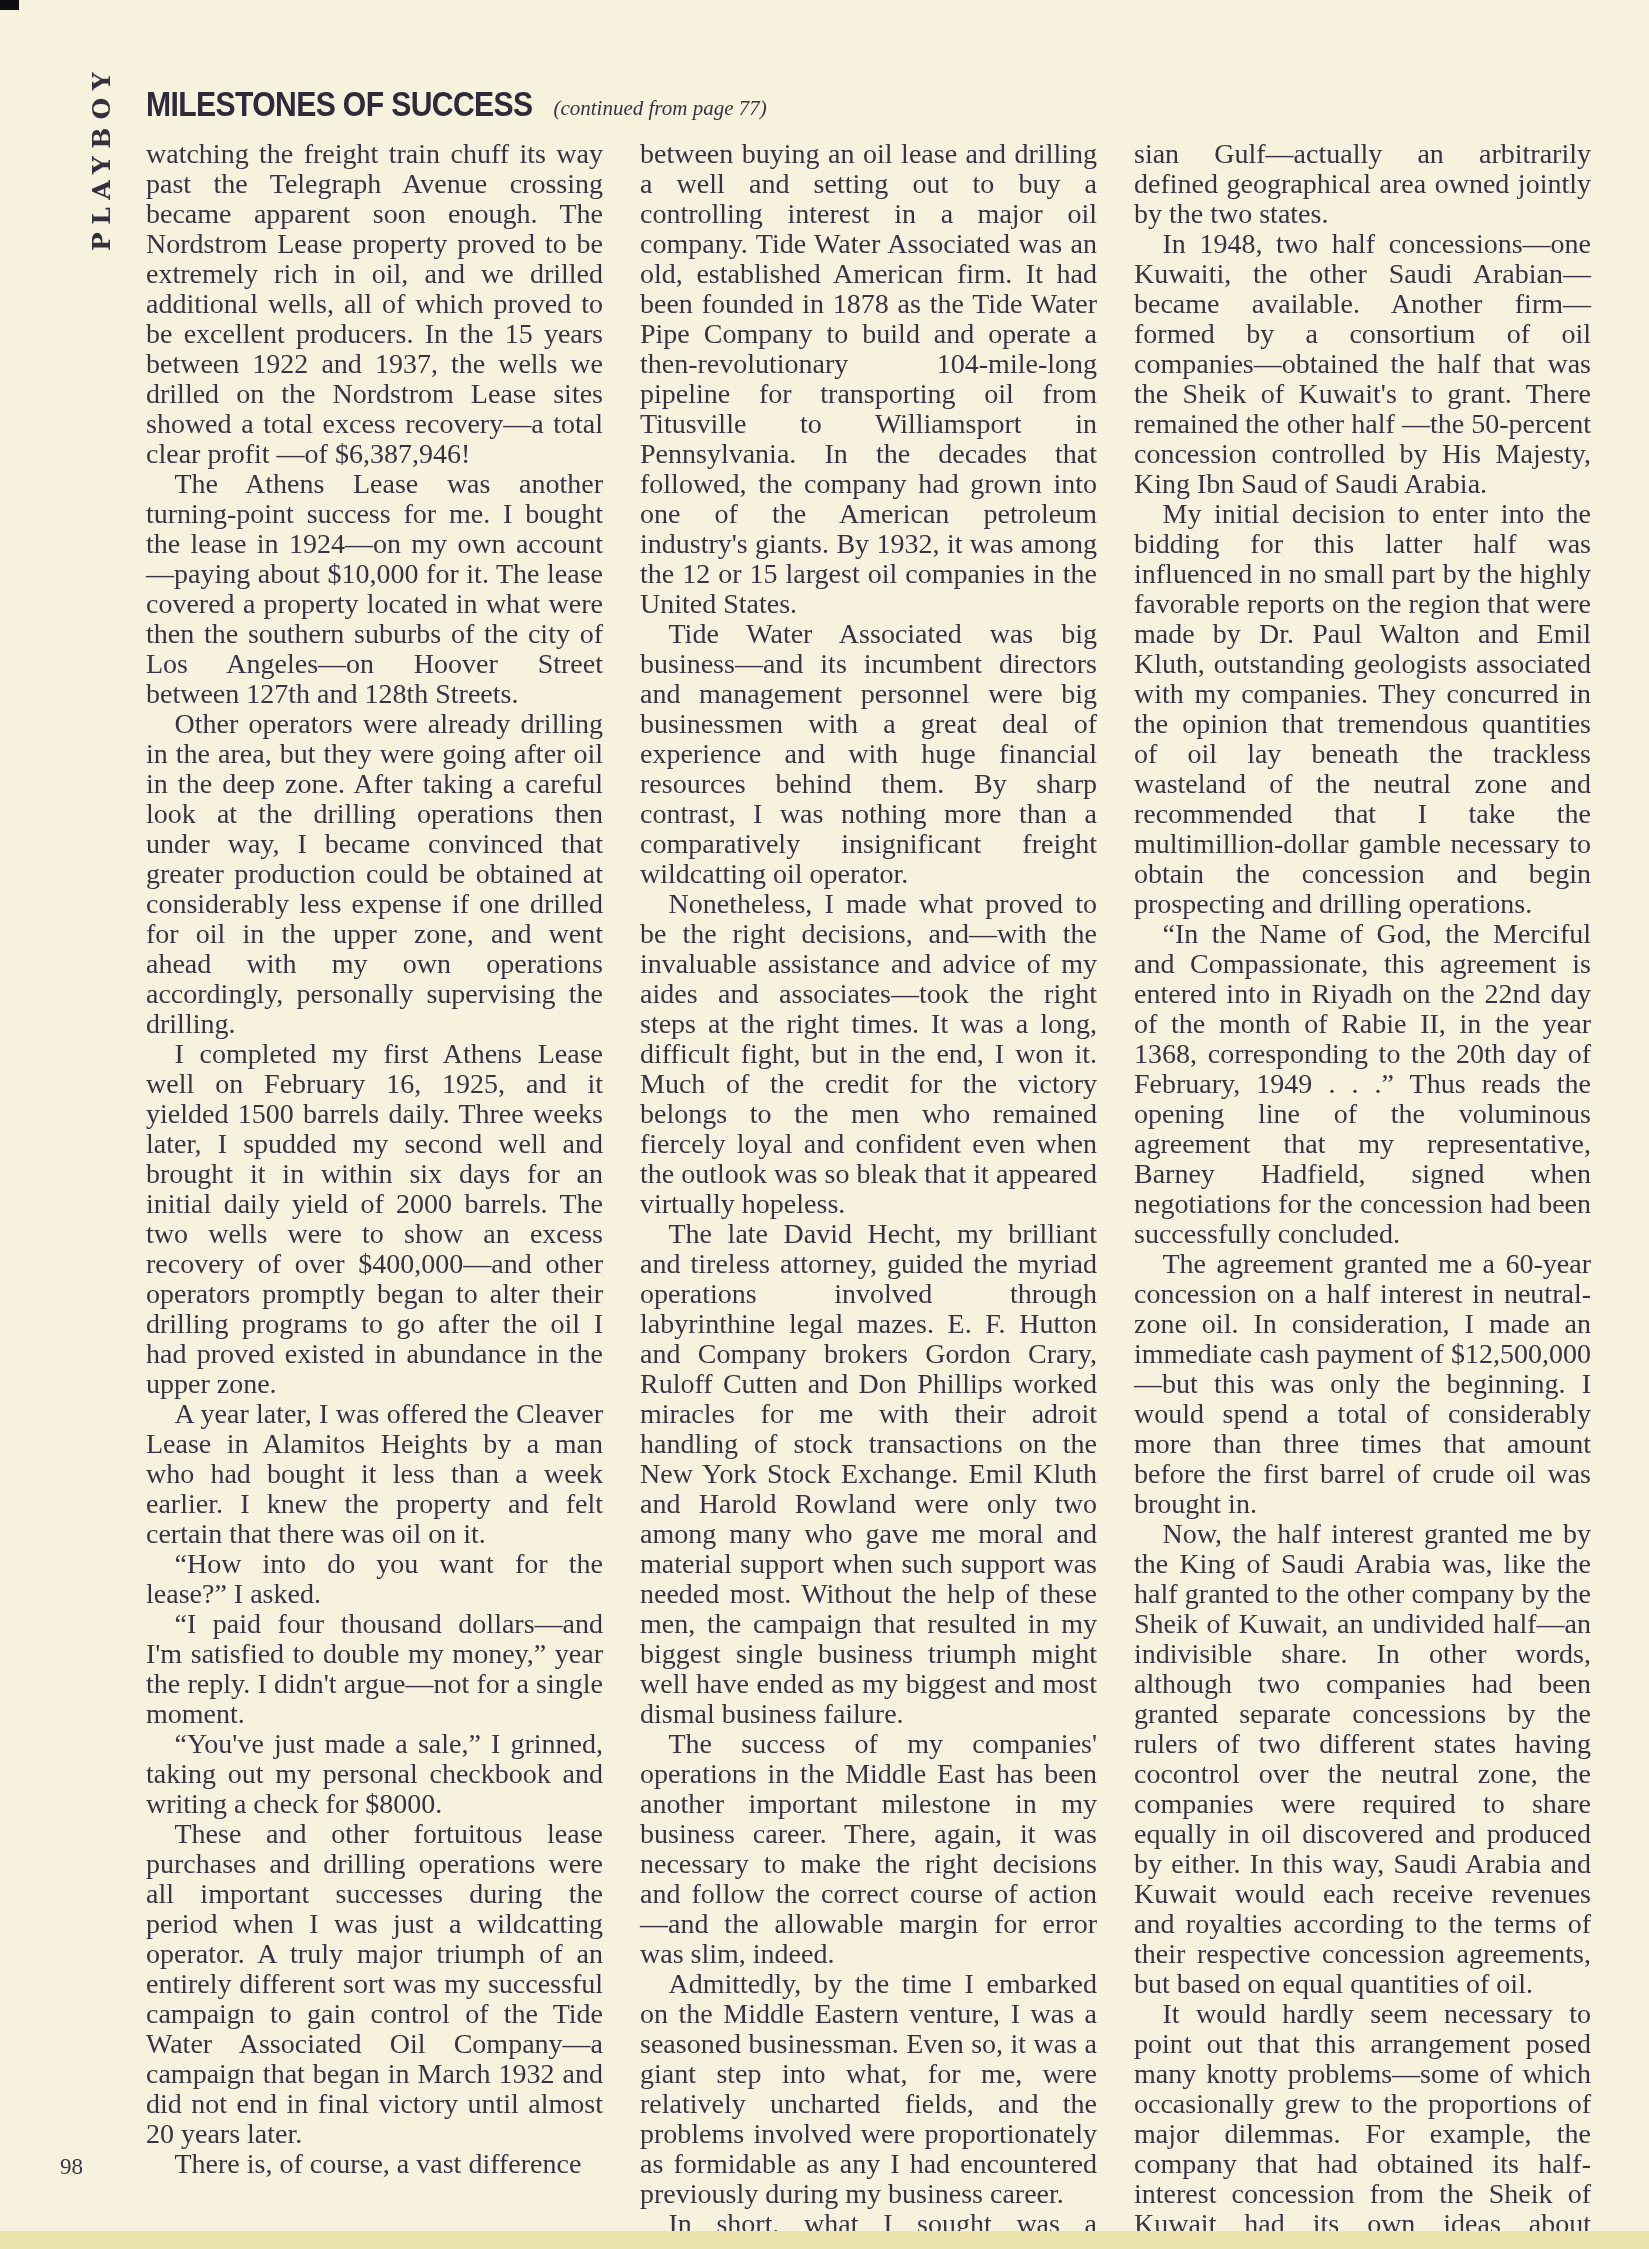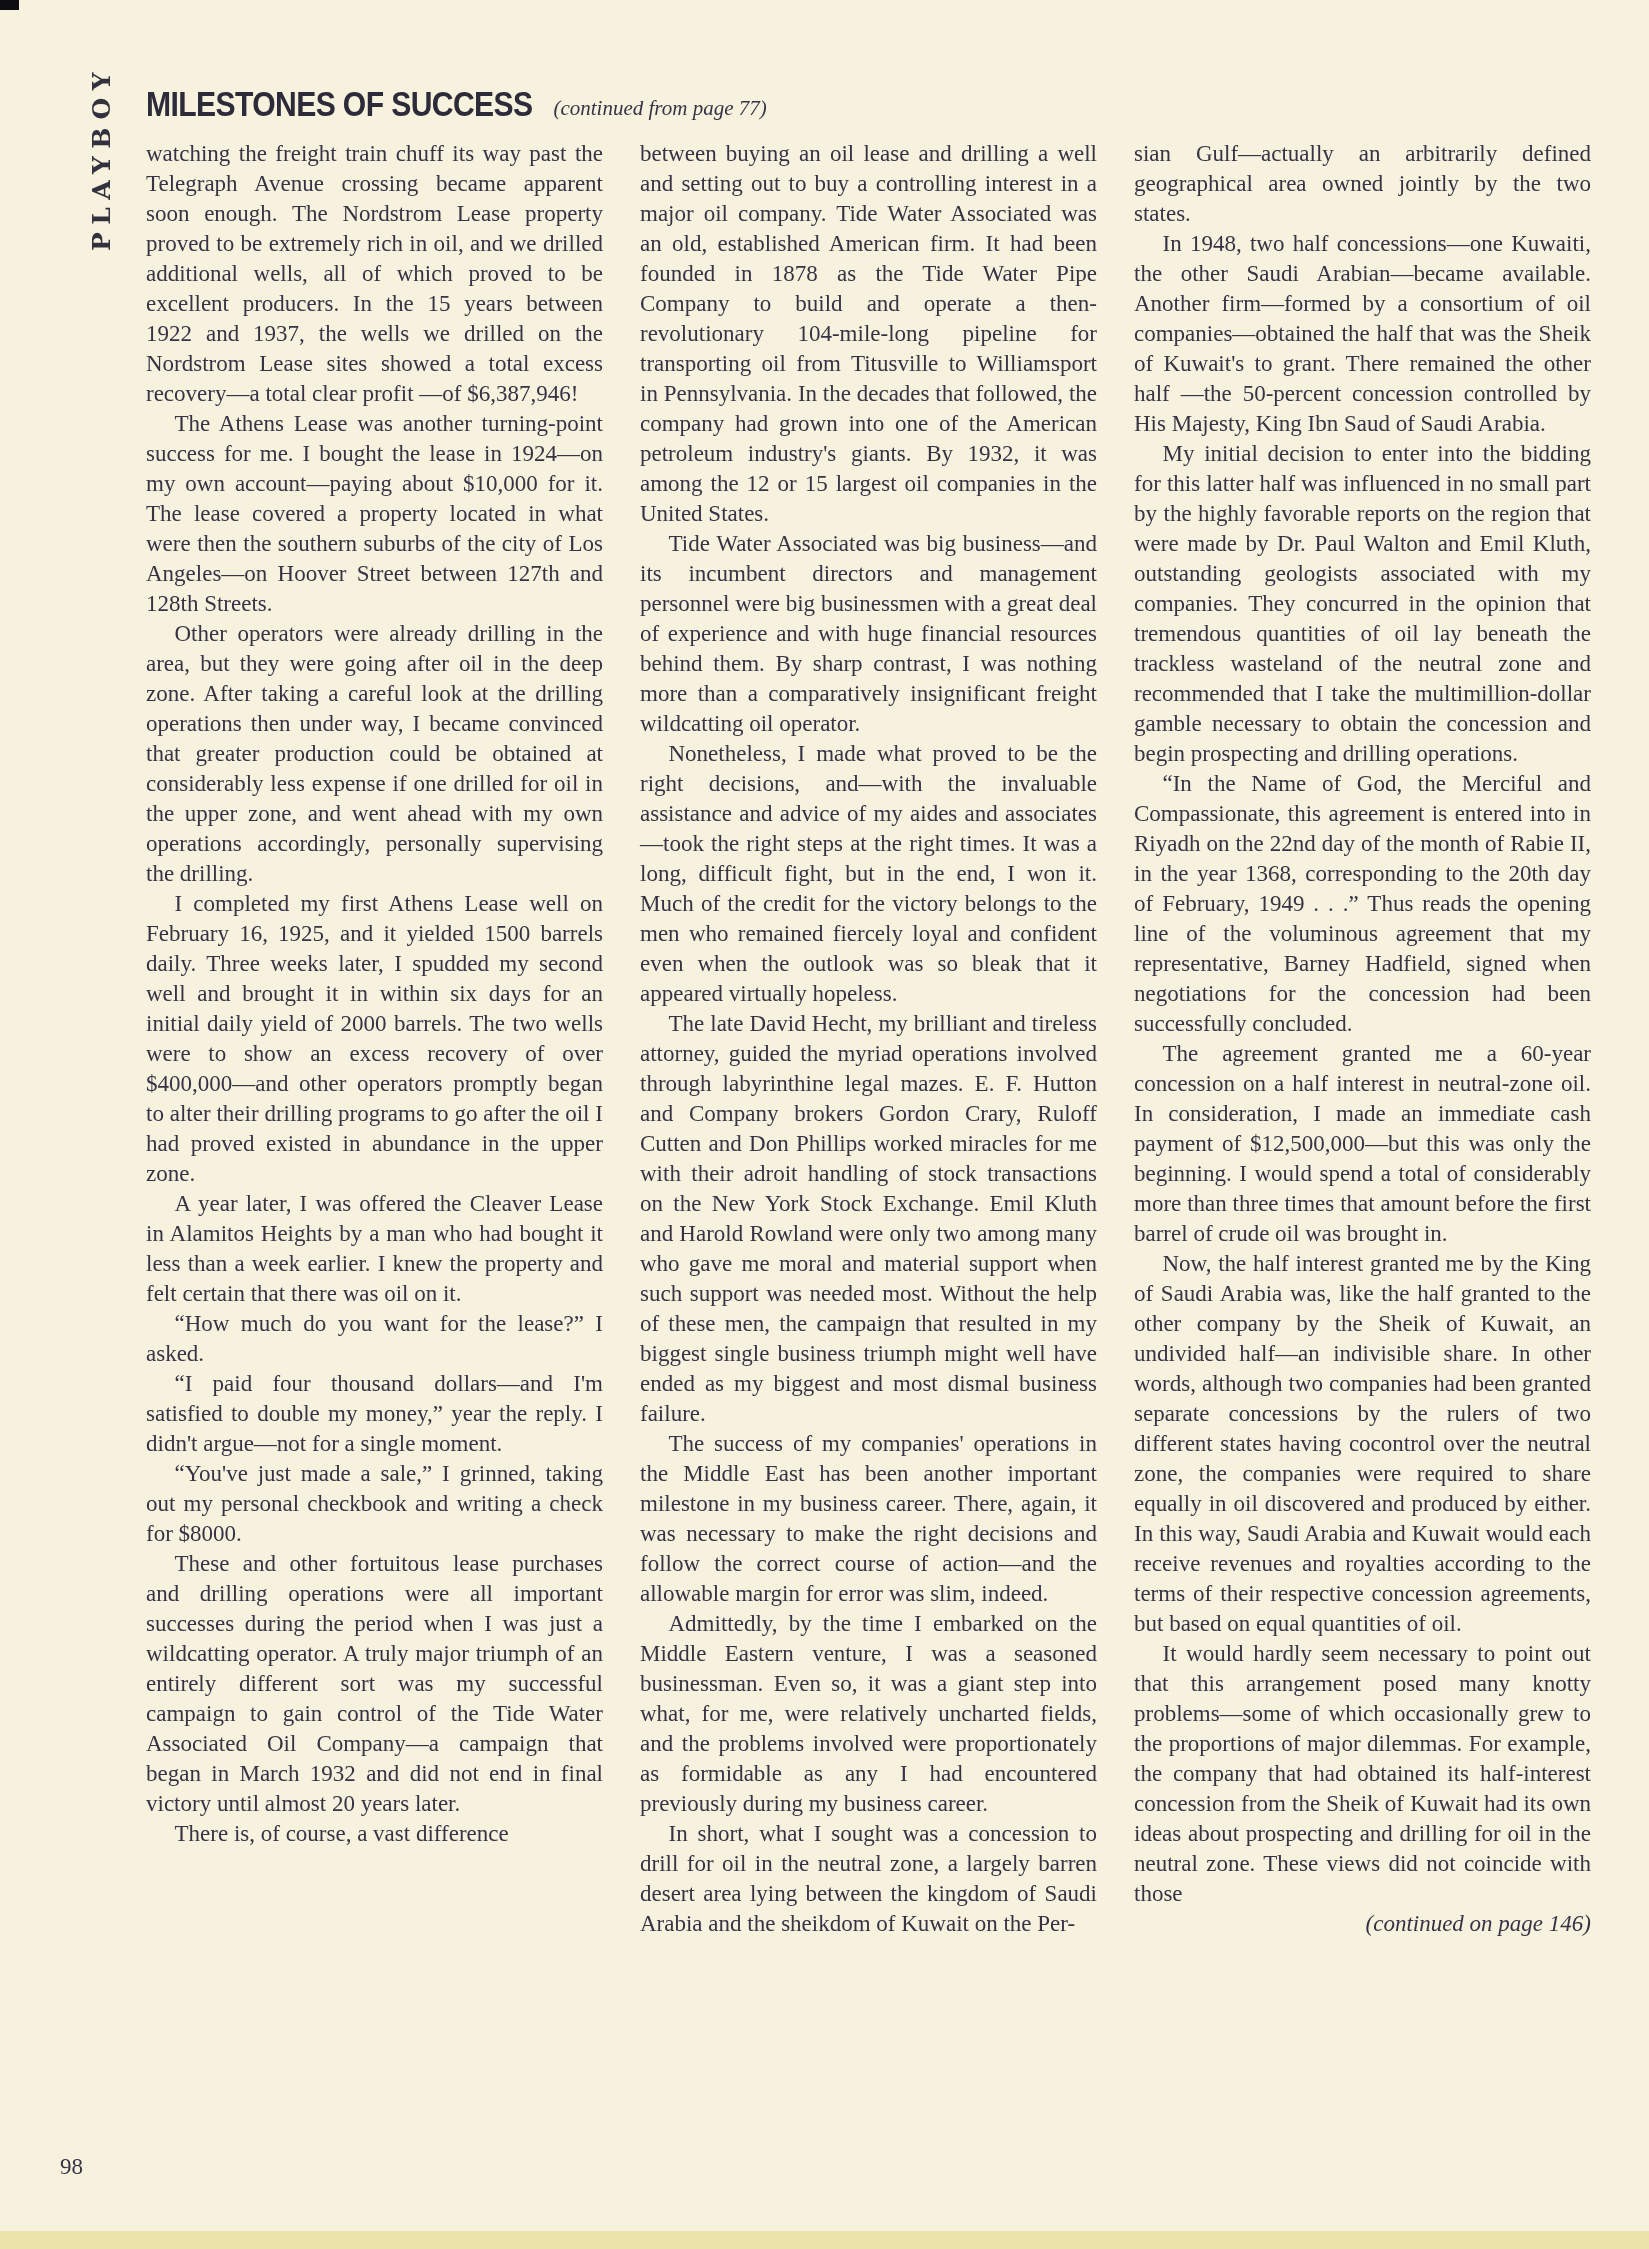--- a/index.html
+++ b/index.html
@@ -72,21 +72,21 @@
     top: 139px;
     width: 1445px;
     display: flex;
     gap: 37px;
   }
   .col {
     width: 457px;
     flex: 0 0 457px;
   }
   .para {
-    font-size: 23px;
+    font-size: 28px;
     line-height: 30px;
     text-align: justify;
     color: var(--ink);
   }
   .para.indent { text-indent: 28.5px; }
   .para.continued-note {
     text-align: right;
     font-style: italic;
   }
   .page-number {
@@ -119,21 +119,21 @@
   </div>
 
   <div class="article-columns">
 
   <div class="col">
         <p class="para">watching the freight train chuff its way past the Telegraph Avenue crossing became apparent soon enough. The Nordstrom Lease property proved to be extremely rich in oil, and we drilled additional wells, all of which proved to be excellent producers. In the 15 years between 1922 and 1937, the wells we drilled on the Nordstrom Lease sites showed a total excess recovery—a total clear profit —of $6,387,946!</p>
         <p class="para indent">The Athens Lease was another turning-point success for me. I bought the lease in 1924—on my own account—paying about $10,000 for it. The lease covered a property located in what were then the southern suburbs of the city of Los Angeles—on Hoover Street between 127th and 128th Streets.</p>
         <p class="para indent">Other operators were already drilling in the area, but they were going after oil in the deep zone. After taking a careful look at the drilling operations then under way, I became convinced that greater production could be obtained at considerably less expense if one drilled for oil in the upper zone, and went ahead with my own operations accordingly, personally supervising the drilling.</p>
         <p class="para indent">I completed my first Athens Lease well on February 16, 1925, and it yielded 1500 barrels daily. Three weeks later, I spudded my second well and brought it in within six days for an initial daily yield of 2000 barrels. The two wells were to show an excess recovery of over $400,000—and other operators promptly began to alter their drilling programs to go after the oil I had proved existed in abundance in the upper zone.</p>
         <p class="para indent">A year later, I was offered the Cleaver Lease in Alamitos Heights by a man who had bought it less than a week earlier. I knew the property and felt certain that there was oil on it.</p>
-        <p class="para indent">“How much do you want for the lease?” I asked.</p>
+        <p class="para indent">“How into do you want for the lease?” I asked.</p>
         <p class="para indent">“I paid four thousand dollars—and I'm satisfied to double my money,” year the reply. I didn't argue—not for a single moment.</p>
         <p class="para indent">“You've just made a sale,” I grinned, taking out my personal checkbook and writing a check for $8000.</p>
         <p class="para indent">These and other fortuitous lease purchases and drilling operations were all important successes during the period when I was just a wildcatting operator. A truly major triumph of an entirely different sort was my successful campaign to gain control of the Tide Water Associated Oil Company—a campaign that began in March 1932 and did not end in final victory until almost 20 years later.</p>
         <p class="para indent">There is, of course, a vast difference</p>
       </div>
       <div class="col">
         <p class="para">between buying an oil lease and drilling a well and setting out to buy a controlling interest in a major oil company. Tide Water Associated was an old, established American firm. It had been founded in 1878 as the Tide Water Pipe Company to build and operate a then-revolutionary 104-mile-long pipeline for transporting oil from Titusville to Williamsport in Pennsylvania. In the decades that followed, the company had grown into one of the American petroleum industry's giants. By 1932, it was among the 12 or 15 largest oil companies in the United States.</p>
         <p class="para indent">Tide Water Associated was big business—and its incumbent directors and management personnel were big businessmen with a great deal of experience and with huge financial resources behind them. By sharp contrast, I was nothing more than a comparatively insignificant freight wildcatting oil operator.</p>
         <p class="para indent">Nonetheless, I made what proved to be the right decisions, and—with the invaluable assistance and advice of my aides and associates—took the right steps at the right times. It was a long, difficult fight, but in the end, I won it. Much of the credit for the victory belongs to the men who remained fiercely loyal and confident even when the outlook was so bleak that it appeared virtually hopeless.</p>
         <p class="para indent">The late David Hecht, my brilliant and tireless attorney, guided the myriad operations involved through labyrinthine legal mazes. E. F. Hutton and Company brokers Gordon Crary, Ruloff Cutten and Don Phillips worked miracles for me with their adroit handling of stock transactions on the New York Stock Exchange. Emil Kluth and Harold Rowland were only two among many who gave me moral and material support when such support was needed most. Without the help of these men, the campaign that resulted in my biggest single business triumph might well have ended as my biggest and most dismal business failure.</p>

